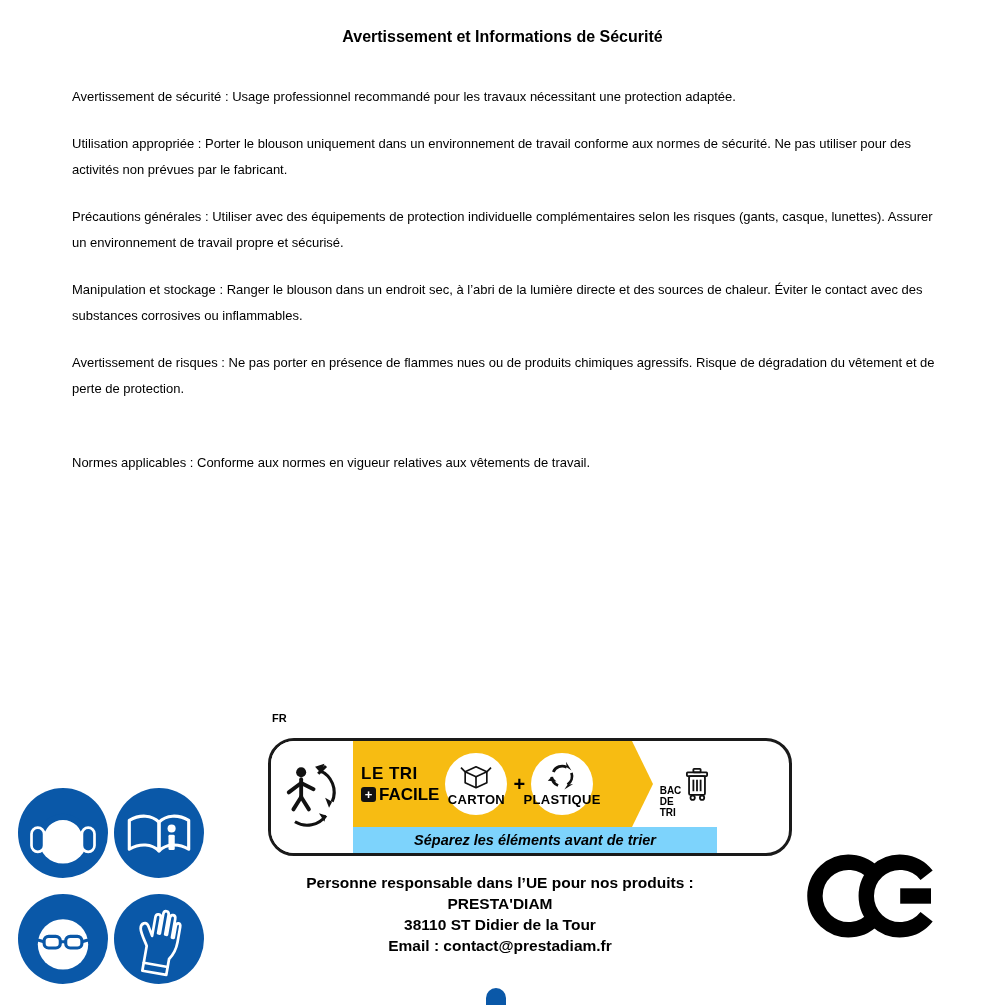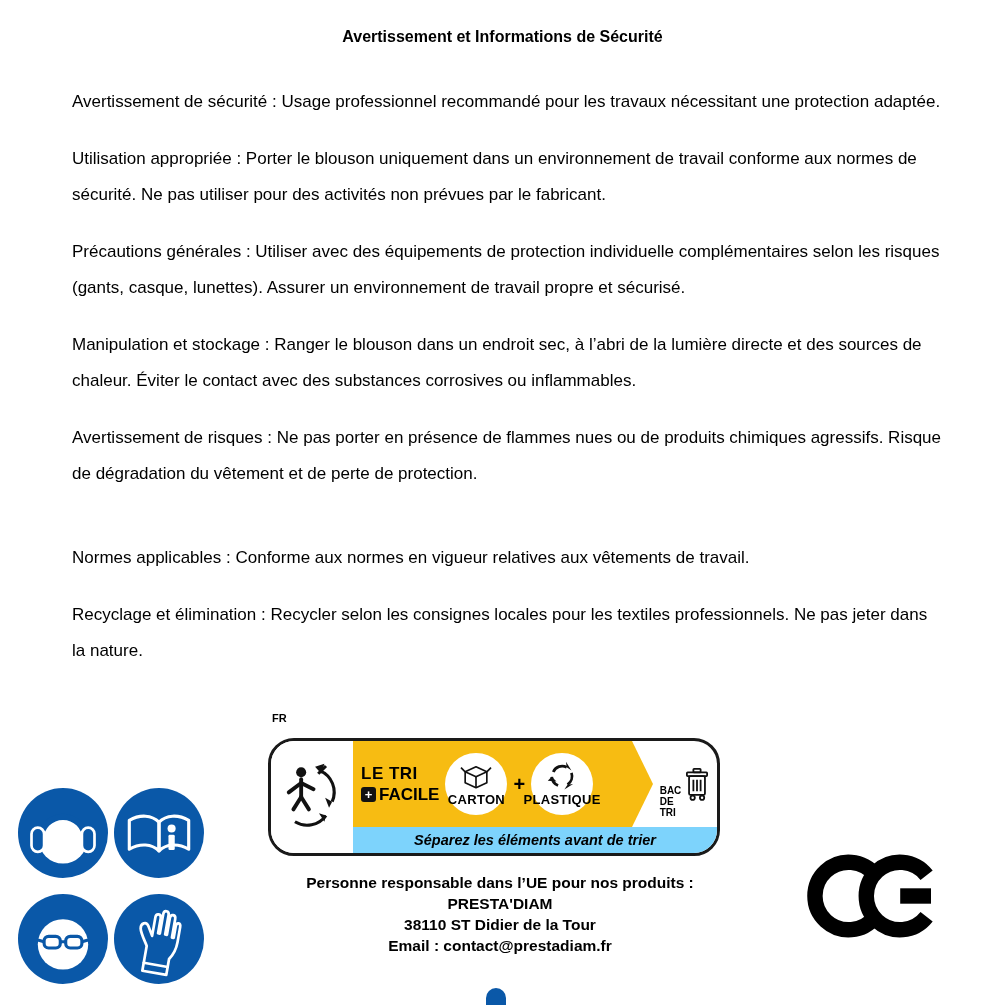--- a/index.html
+++ b/index.html
@@ -6,40 +6,40 @@
   body{
     width:1005px;height:1005px;background:#ffffff;position:relative;overflow:hidden;
     font-family:"Liberation Sans", sans-serif;color:#000;
   }
   .doc-title{
     position:absolute;top:28px;left:0;right:0;text-align:center;
     font-size:16px;font-weight:bold;
   }
   .paragraphs{
     position:absolute;top:84px;left:72px;width:872px;
-    font-size:17px;line-height:36px;
+    font-size:13px;line-height:26px;
   }
   .paragraphs p{margin:0 0 21px 0;}
   .paragraphs p.extra-gap{margin-top:48px;}
 
   
   .picto-grid{
     position:absolute;left:18px;top:788px;
     display:grid;grid-template-columns:90px 90px;grid-template-rows:90px 90px;
     column-gap:6px;row-gap:16px;
   }
   .picto{
     width:90px;height:90px;border-radius:50%;background:#0A58A8;
     display:flex;align-items:center;justify-content:center;overflow:hidden;
   }
 
   
   .fr-label{position:absolute;left:272px;top:712px;font-size:11px;font-weight:bold;}
   .pill{
-    position:absolute;left:268px;top:738px;width:452px;height:118px;
+    position:absolute;left:268px;top:738px;width:524px;height:118px;
     background:#fff;border:3px solid #1a1a1a;border-radius:26px;
     box-sizing:border-box;overflow:hidden;
   }
   .triman-sec{position:absolute;left:0;top:0;width:82px;height:112px;
     display:flex;align-items:center;justify-content:center;background:#fff;}
   .yellow-main{
     position:absolute;left:82px;top:0;width:300px;height:86px;background:#F7BC12;
     clip-path:polygon(0 0, 93% 0, 100% 50%, 93% 100%, 0 100%);
     display:flex;align-items:center;gap:6px;padding:0 26px 0 8px;box-sizing:border-box;
   }
@@ -77,21 +77,20 @@
 
 <div class="doc-title">Avertissement et Informations de Sécurité</div>
 
 <div class="paragraphs">
   <p>Avertissement de sécurité : Usage professionnel recommandé pour les travaux nécessitant une protection adaptée.</p>
   <p>Utilisation appropriée : Porter le blouson uniquement dans un environnement de travail conforme aux normes de sécurité. Ne pas utiliser pour des activités non prévues par le fabricant.</p>
   <p>Précautions générales : Utiliser avec des équipements de protection individuelle complémentaires selon les risques (gants, casque, lunettes). Assurer un environnement de travail propre et sécurisé.</p>
   <p>Manipulation et stockage : Ranger le blouson dans un endroit sec, à l’abri de la lumière directe et des sources de chaleur. Éviter le contact avec des substances corrosives ou inflammables.</p>
   <p>Avertissement de risques : Ne pas porter en présence de flammes nues ou de produits chimiques agressifs. Risque de dégradation du vêtement et de perte de protection.</p>
   <p class="extra-gap">Normes applicables : Conforme aux normes en vigueur relatives aux vêtements de travail.</p>
-  <p>Recyclage et élimination : Recycler selon les consignes locales pour les textiles professionnels. Ne pas jeter dans la nature.</p>
 </div>
 
 <div class="picto-grid">
   <div class="picto">
     <svg viewBox="0 0 100 100" width="90" height="90">
       <circle cx="50" cy="57" r="27" fill="#fff"></circle>
       <path d="M25 57 a25 25 0 0 1 50 0" stroke="#0A58A8" stroke-width="7" fill="none"></path>
       <rect x="15" y="44" width="14" height="27" rx="7" fill="#0A58A8" stroke="#fff" stroke-width="3"></rect>
       <rect x="71" y="44" width="14" height="27" rx="7" fill="#0A58A8" stroke="#fff" stroke-width="3"></rect>
     </svg>

